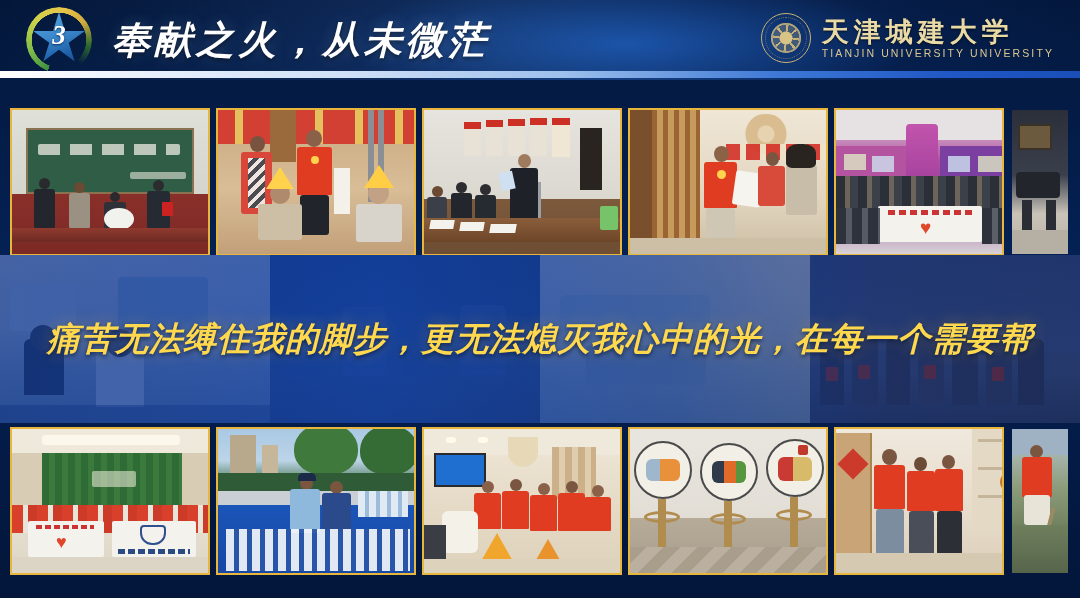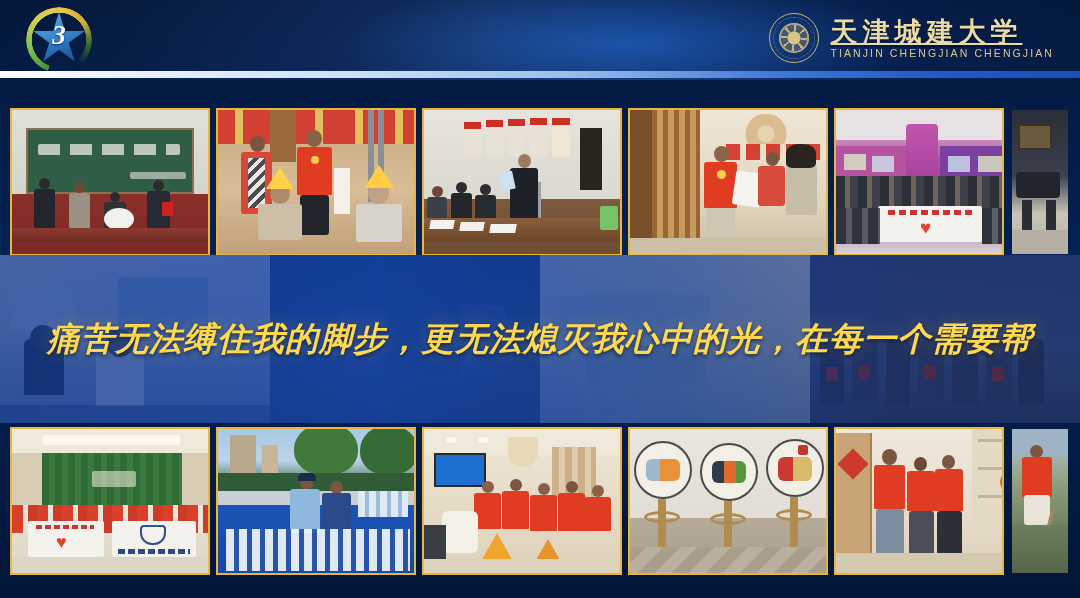--- a/index.html
+++ b/index.html
@@ -53,21 +53,21 @@
          background:conic-gradient(#cbb273 0 12deg, transparent 12deg 45deg,#cbb273 45deg 57deg, transparent 57deg 90deg,
                                    #cbb273 90deg 102deg, transparent 102deg 135deg,#cbb273 135deg 147deg, transparent 147deg 180deg,
                                    #cbb273 180deg 192deg, transparent 192deg 225deg,#cbb273 225deg 237deg, transparent 237deg 270deg,
                                    #cbb273 270deg 282deg, transparent 282deg 315deg,#cbb273 315deg 327deg, transparent 327deg 360deg);
          border-radius:50%; opacity:.95; }
   #uni-seal .ringtext { position:absolute; inset:3px; border-radius:50%;
          border:1px dotted rgba(203,178,115,.55); }
   #uni-text { display:flex; flex-direction:column; justify-content:center; gap:2px; }
   #uni-cn { font-family:"DejaVu Serif", serif; font-weight:700; font-size:27px;
          letter-spacing:5px; color:#e9d9a4;
-         text-shadow:0 1px 2px rgba(0,0,0,.6); line-height:1.05;text-decoration:underline; }
+         text-shadow:0 1px 2px rgba(0,0,0,.6); line-height:1.05; }
   #uni-en { font-family:"Liberation Sans", sans-serif; font-size:10.5px;
          letter-spacing:2.1px; color:#dcc88f; line-height:1; }
 
   #header-stripe { position:absolute; left:0; top:71px; width:1080px; height:7px;
          background:linear-gradient(90deg,#ffffff 0%,#eaf2fd 12%,#cfe0f7 32%,#9dc0ec 52%,#3d78d6 72%,#1f57c4 88%,#1a4fb8 100%); }
 
   
   #body-area { position:absolute; left:0; top:80px; width:1080px; height:518px;
                background:linear-gradient(180deg,#061c44 0%,#04173c 30%,#052css 60%,#041a43 100%); }
 
@@ -128,30 +128,31 @@
   <div id="header">
     <div id="header-bg2"></div>
     <div id="header-sheen"></div>
 
     <div id="badge">
       <div class="ring"></div>
       <div class="star"></div>
       <div class="num">3</div>
     </div>
 
+    <div id="title">奉献之火，从未微茫</div>
 
     <div id="uni">
       <div id="uni-seal">
         <div class="ringtext"></div>
         <div class="petals"></div>
         <div class="inner"></div>
       </div>
       <div id="uni-text">
         <div id="uni-cn">天津城建大学</div>
-        <div id="uni-en">TIANJIN CHENGJIAN CHENGJIAN</div>
+        <div id="uni-en">TIANJIN UNIVERSITY UNIVERSITY</div>
       </div>
     </div>
 
     <div id="header-stripe"></div>
   </div>
 
   <div id="body-area">
 
     <div class="row" id="row-top">
 

